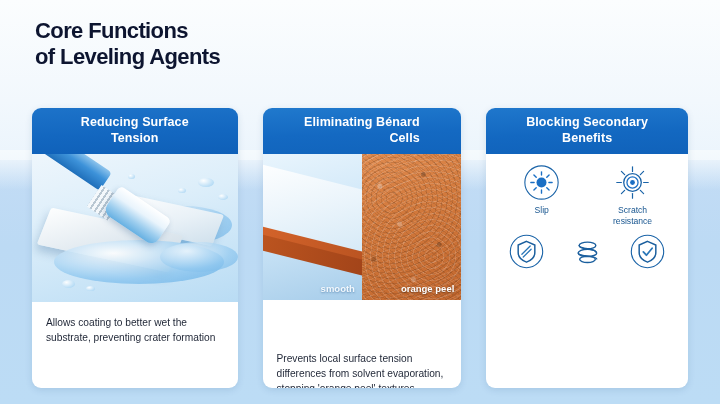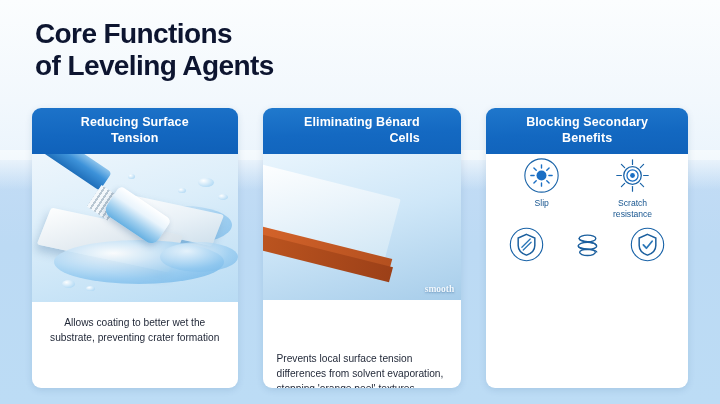--- a/index.html
+++ b/index.html
@@ -17,21 +17,21 @@
     position:absolute;left:0;top:160px;width:720px;height:244px;
     background:linear-gradient(180deg,#c3dcf5 0%,#bcdaf4 35%,#bcdcf5 100%);
   }
   .bg-glow{
     position:absolute;left:0;top:150px;width:720px;height:40px;
     background:linear-gradient(180deg,rgba(245,250,253,1) 0%,rgba(196,220,245,0) 100%);
   }
 
   .title{
     position:absolute;left:35px;top:18px;width:600px;
-    font-size:28px;line-height:1.16;font-weight:bold;
+    font-size:22px;line-height:1.16;font-weight:bold;
     color:#0d1530;letter-spacing:-0.6px;
     white-space:pre-line;
   }
 
   .cards{
     position:absolute;left:32px;top:108px;width:656px;height:280px;
     display:flex;gap:25px;
   }
   .card{
     background:#ffffff;border-radius:9px;overflow:hidden;
@@ -97,21 +97,21 @@
   .m1 .bristle{
     position:absolute;left:74px;top:46px;width:62px;height:32px;
     background:linear-gradient(180deg,#ffffff 0%,#e9f4fc 35%,#9ccdee 70%,#66b0e2 100%);
     transform:rotate(34deg);border-radius:5px 5px 9px 9px;
     box-shadow:0 3px 6px rgba(30,80,130,.25);
   }
 
   
   .m2{height:146px;display:flex;}
   .m2 .half{position:relative;flex:1;overflow:hidden;}
-  .m2 .smooth{background:linear-gradient(165deg,#e9f5fd 0%,#cfe7f8 45%,#a7cdea 100%);font-family:Liberation Serif, serif;}
+  .m2 .smooth{background:linear-gradient(165deg,#e9f5fd 0%,#cfe7f8 45%,#a7cdea 100%);}
   .m2 .slab-top{
     position:absolute;left:-22px;top:24px;width:150px;height:78px;
     background:linear-gradient(150deg,#ffffff 0%,#eaf4fb 45%,#cde5f4 100%);
     transform:skewY(14deg) skewX(-14deg);border-radius:2px;
   }
   .m2 .slab-mid{
     position:absolute;left:-22px;top:86px;width:150px;height:10px;
     background:linear-gradient(90deg,#d8662c,#b4501f);
     transform:skewY(14deg) skewX(-14deg);
   }
@@ -136,35 +136,35 @@
       linear-gradient(160deg,#e08b4f 0%,#d2793c 40%,#c2672e 100%);
   }
   .m2 .lbl{
     position:absolute;right:7px;bottom:6px;
     font-size:9.5px;font-weight:bold;color:#ffffff;
     text-shadow:0 1px 2px rgba(0,0,0,.45);
   }
   .m2 .smooth .lbl{color:#f2f8fd;font-weight:600;text-shadow:0 1px 2px rgba(40,90,140,.5);}
 
   
-  .m3{height:146px;padding:3px 10px 0;box-sizing:border-box;background:#fff;}
+  .m3{height:146px;padding:10px 10px 0;box-sizing:border-box;background:#fff;}
   .icon-row{display:flex;justify-content:space-around;align-items:flex-start;}
   .icon-cell{width:62px;display:flex;flex-direction:column;align-items:center;}
   .ico{width:37px;height:37px;}
   .ico-lbl{
     margin-top:4px;font-size:8.6px;color:#17558f;text-align:center;line-height:1.25;
     white-space:pre-line;
   }
   .row2{margin-top:7px;}
 
   .card-text{
     flex:1;padding:14px 14px 0;box-sizing:border-box;
     font-size:10.2px;line-height:1.45;color:#1e2535;
   }
-  .ta-center{text-align:center;}
+  .ta-center{text-align:left;}
   .ta-left{text-align:left;margin-top:38px;}
 </style>
 </head>
 <body>
 
 <div class="bg-top"></div>
 <div class="bg-bottom"></div>
 <div class="bg-glow"></div>
 
 <div class="title">Core Functions
@@ -197,20 +197,23 @@
   <div class="card card-2">
     <div class="card-head">Eliminating Bénard
 Cells</div>
     <div class="card-media m2">
       <div class="half smooth">
         <div class="slab-top"></div>
         <div class="slab-mid"></div>
         <div class="slab-bot"></div>
         <div class="lbl">smooth</div>
       </div>
+      <div class="half peel">
+        <div class="lbl">orange peel</div>
+      </div>
     </div>
     <div class="card-text ta-left">Prevents local surface tension differences from solvent evaporation, stopping 'orange peel' textures</div>
   </div>
 
   <div class="card card-3">
     <div class="card-head">Blocking Secondary
 Benefits</div>
     <div class="card-media m3">
 
       <div class="icon-row">

